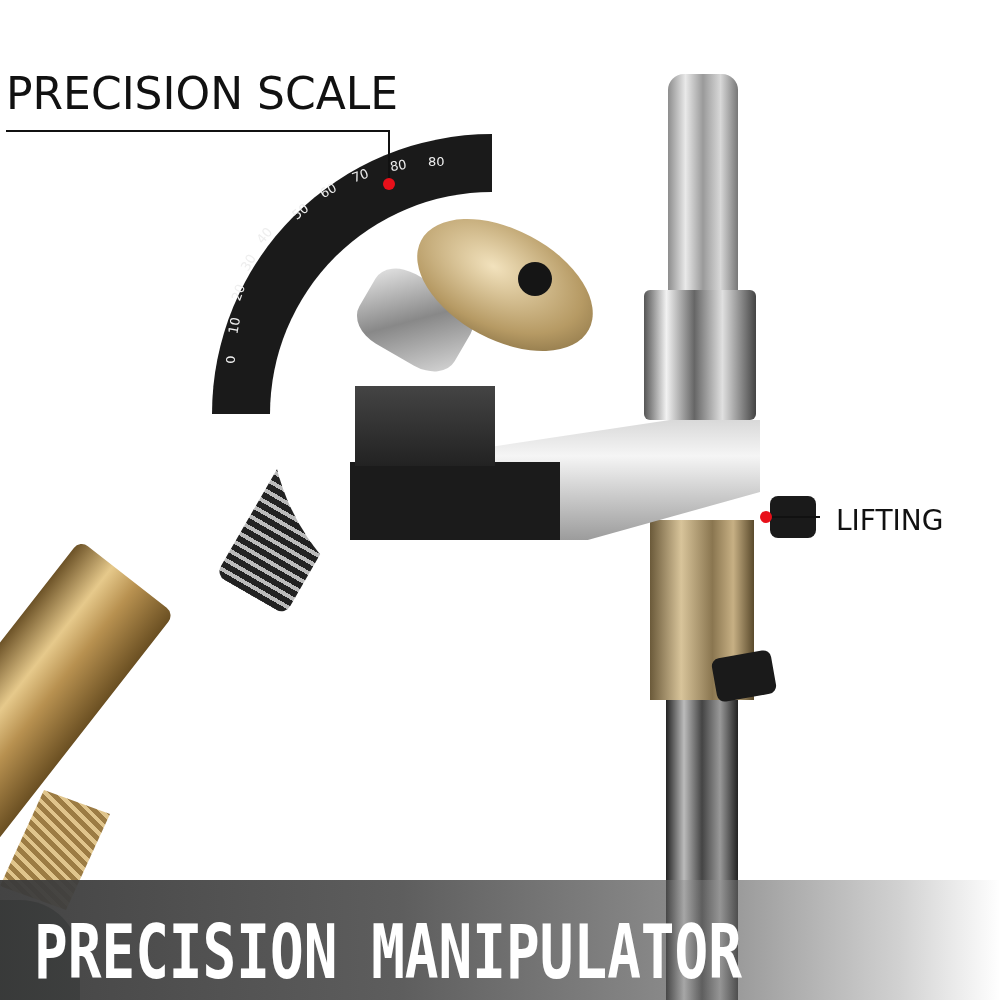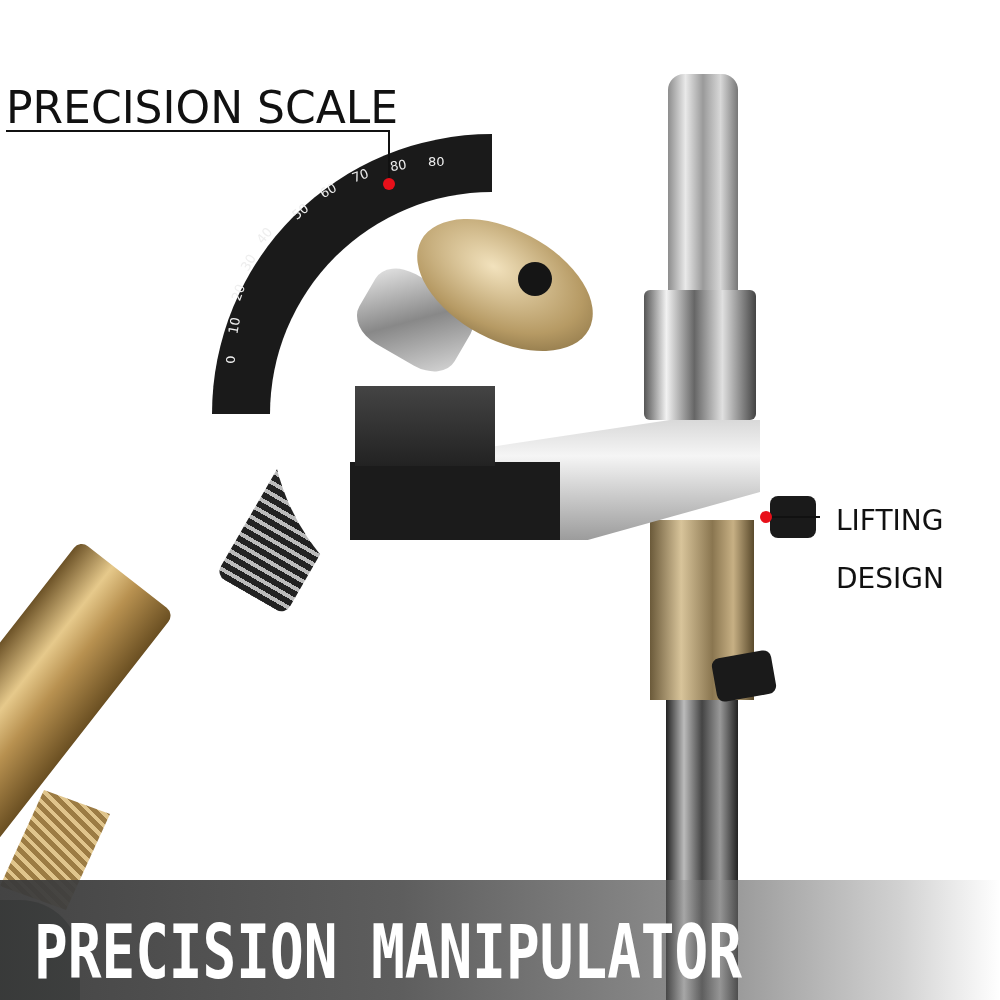--- a/index.html
+++ b/index.html
@@ -1,19 +1,19 @@
 <!DOCTYPE html>
 <html><head>
 <meta charset="utf-8">
 <style>
   html,body{margin:0;padding:0;}
   body{width:1000px;height:1000px;position:relative;overflow:hidden;background:#ffffff;font-family:"DejaVu Sans",sans-serif;}
   .abs{position:absolute;}
   
-  .label-top{left:6px;top:82px;font-size:44px;color:#111;letter-spacing:0px;font-family:"DejaVu Sans",sans-serif;}
+  .label-top{left:6px;top:68px;font-size:44px;color:#111;letter-spacing:0px;font-family:"DejaVu Sans",sans-serif;}
   .leader-h{left:6px;top:130px;width:384px;height:2px;background:#111;}
   .leader-v{left:388px;top:130px;width:2px;height:52px;background:#111;}
   .dot{width:12px;height:12px;border-radius:50%;background:#e8101a;}
   
   .label-right{left:836px;top:492px;font-size:28px;line-height:58px;color:#111;}
   .leader-r{left:770px;top:516px;width:50px;height:2px;background:#111;}
   
   .banner{left:0;top:880px;width:1000px;height:120px;background:linear-gradient(90deg,#3a3a3a 0%,#555 40%,#888 70%,#cfcfcf 90%,#fff 100%);opacity:0.95;}
   .banner-text{left:34px;top:908px;font-family:"DejaVu Sans Mono",monospace;font-weight:bold;font-size:56px;color:#fff;transform:scaleY(1.35);transform-origin:top left;letter-spacing:0px;}
   
@@ -77,18 +77,17 @@
 
 <div class="abs label-top">PRECISION SCALE</div>
 <div class="abs leader-h"></div>
 <div class="abs leader-v"></div>
 <div class="abs dot" style="left:383px;top:178px;"></div>
 
 <div class="abs leader-r"></div>
 <div class="abs dot" style="left:760px;top:511px;"></div>
 <div class="abs label-right">
   <div>LIFTING</div>
-  <div>DESIGN</div>
 </div>
 
 <div class="abs banner"></div>
 <div class="abs rod-bottom" style="top:880px;height:120px;opacity:0.6;"></div>
 <div class="abs banner-text">PRECISION MANIPULATOR</div>
 
 </body></html>

